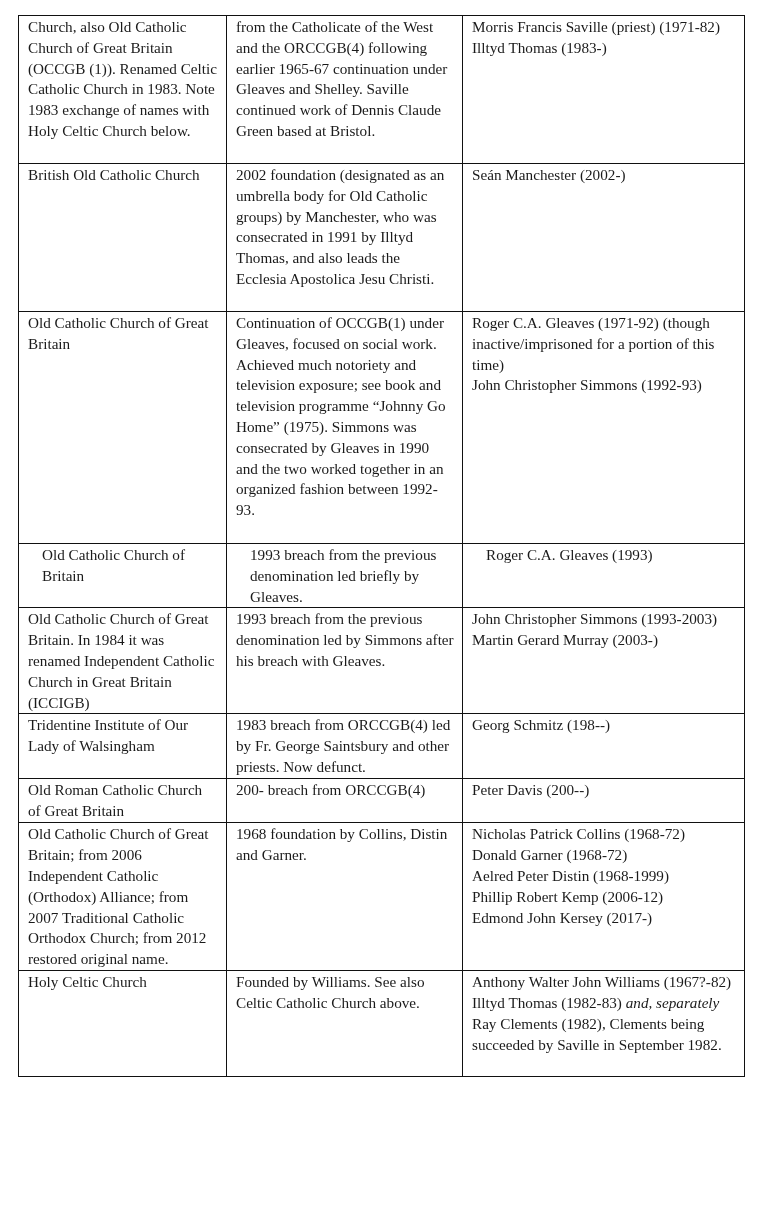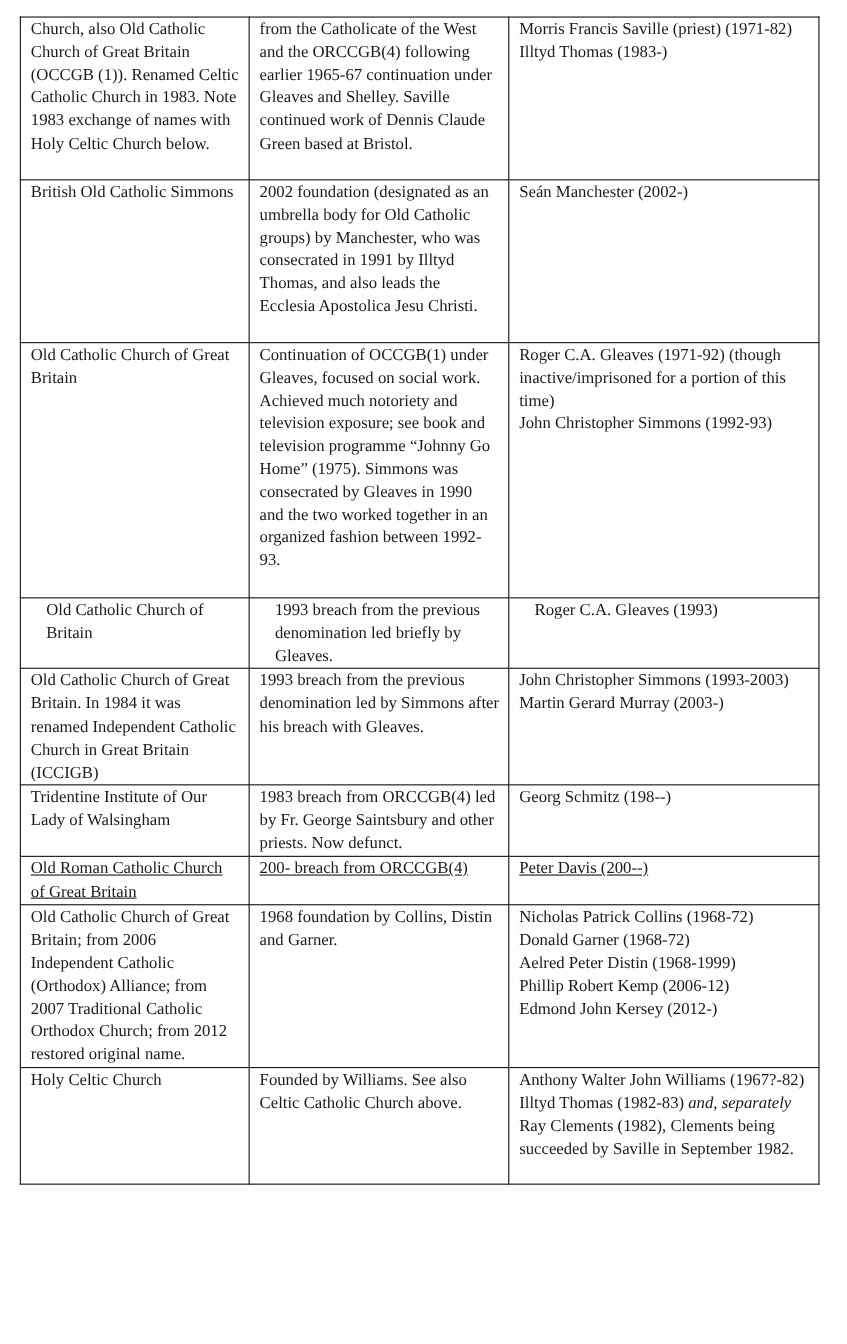--- a/index.html
+++ b/index.html
@@ -25,21 +25,21 @@
       padding: 1px 8px 0px 9px;
     }
     td .line { display: block; }
     em { font-style: italic; }
     .row-0 td { height: 146px; }
     .row-1 td { height: 146px; }
     .row-2 td { height: 230px; }
     .row-3 td { height: 42px; padding-left: 23px; }
     .row-4 td { height: 104px; }
     .row-5 td { height: 63px; }
-    .row-6 td { height: 42px; text-decoration: underline; }
+    .row-6 td { height: 42px; }
     .row-7 td { height: 146px; }
     .row-8 td { height: 104px; }
   </style>
 </head>
 <body>
 
 <div class="page">
   <table>
     <colgroup>
         <col class="c1">
@@ -49,21 +49,21 @@
     <tbody>
       <tr class="row-0">
         <td>Church, also Old Catholic Church of Great Britain (OCCGB (1)). Renamed Celtic Catholic Church in 1983. Note 1983 exchange of names with Holy Celtic Church below.</td>
         <td>from the Catholicate of the West and the ORCCGB(4) following earlier 1965-67 continuation under Gleaves and Shelley. Saville continued work of Dennis Claude Green based at Bristol.</td>
         <td>
           <span class="line">Morris Francis Saville (priest) (1971-82)</span>
           <span class="line">Illtyd Thomas (1983-)</span>
         </td>
       </tr>
       <tr class="row-1">
-        <td>British Old Catholic Simmons</td>
+        <td>British Old Catholic Church</td>
         <td>2002 foundation (designated as an umbrella body for Old Catholic groups)  by Manchester, who was consecrated in 1991 by Illtyd Thomas, and also leads the Ecclesia Apostolica Jesu Christi.</td>
         <td>
           <span class="line">Seán Manchester (2002-)</span>
         </td>
       </tr>
       <tr class="row-2">
         <td>Old Catholic Church of Great Britain</td>
         <td>Continuation of OCCGB(1) under Gleaves, focused on social work. Achieved much notoriety and television exposure; see book and television programme “Johnny Go Home” (1975). Simmons was consecrated by Gleaves in 1990 and the two worked together in an organized fashion between 1992-93.</td>
         <td>
           <span class="line">Roger C.A. Gleaves (1971-92) (though inactive/imprisoned for a portion of this time)</span>
@@ -100,21 +100,21 @@
         </td>
       </tr>
       <tr class="row-7">
         <td>Old Catholic Church of Great Britain; from 2006 Independent Catholic (Orthodox) Alliance; from 2007 Traditional Catholic Orthodox Church; from 2012 restored original name.</td>
         <td>1968 foundation by Collins, Distin and Garner.</td>
         <td>
           <span class="line">Nicholas Patrick Collins (1968-72)</span>
           <span class="line">Donald Garner (1968-72)</span>
           <span class="line">Aelred Peter Distin (1968-1999)</span>
           <span class="line">Phillip Robert Kemp (2006-12)</span>
-          <span class="line">Edmond John Kersey (2012-)</span>
+          <span class="line">Edmond John Kersey (2017-)</span>
         </td>
       </tr>
       <tr class="row-8">
         <td>Holy Celtic Church</td>
         <td>Founded by Williams. See also Celtic Catholic Church above.</td>
         <td>
           <span class="line">Anthony Walter John Williams (1967?-82)</span>
           <span class="line"><span>Illtyd Thomas (1982-83) </span><em>and, separately</em><span> Ray Clements (1982), Clements being succeeded by Saville in September 1982.</span></span>
         </td>
       </tr>

